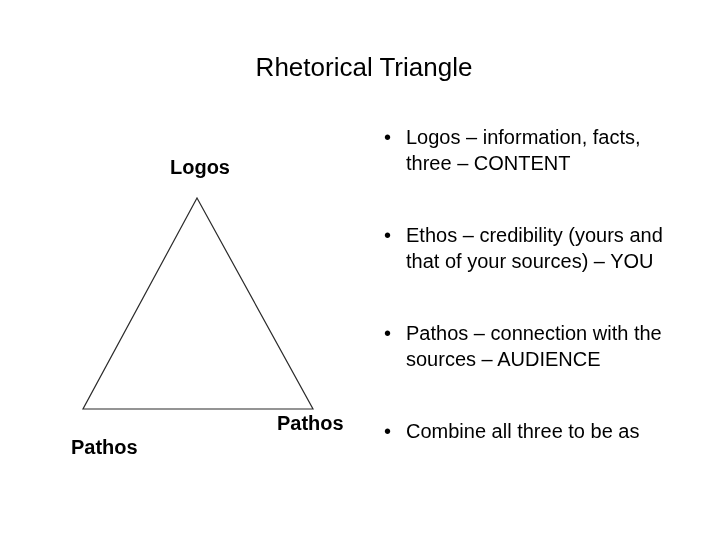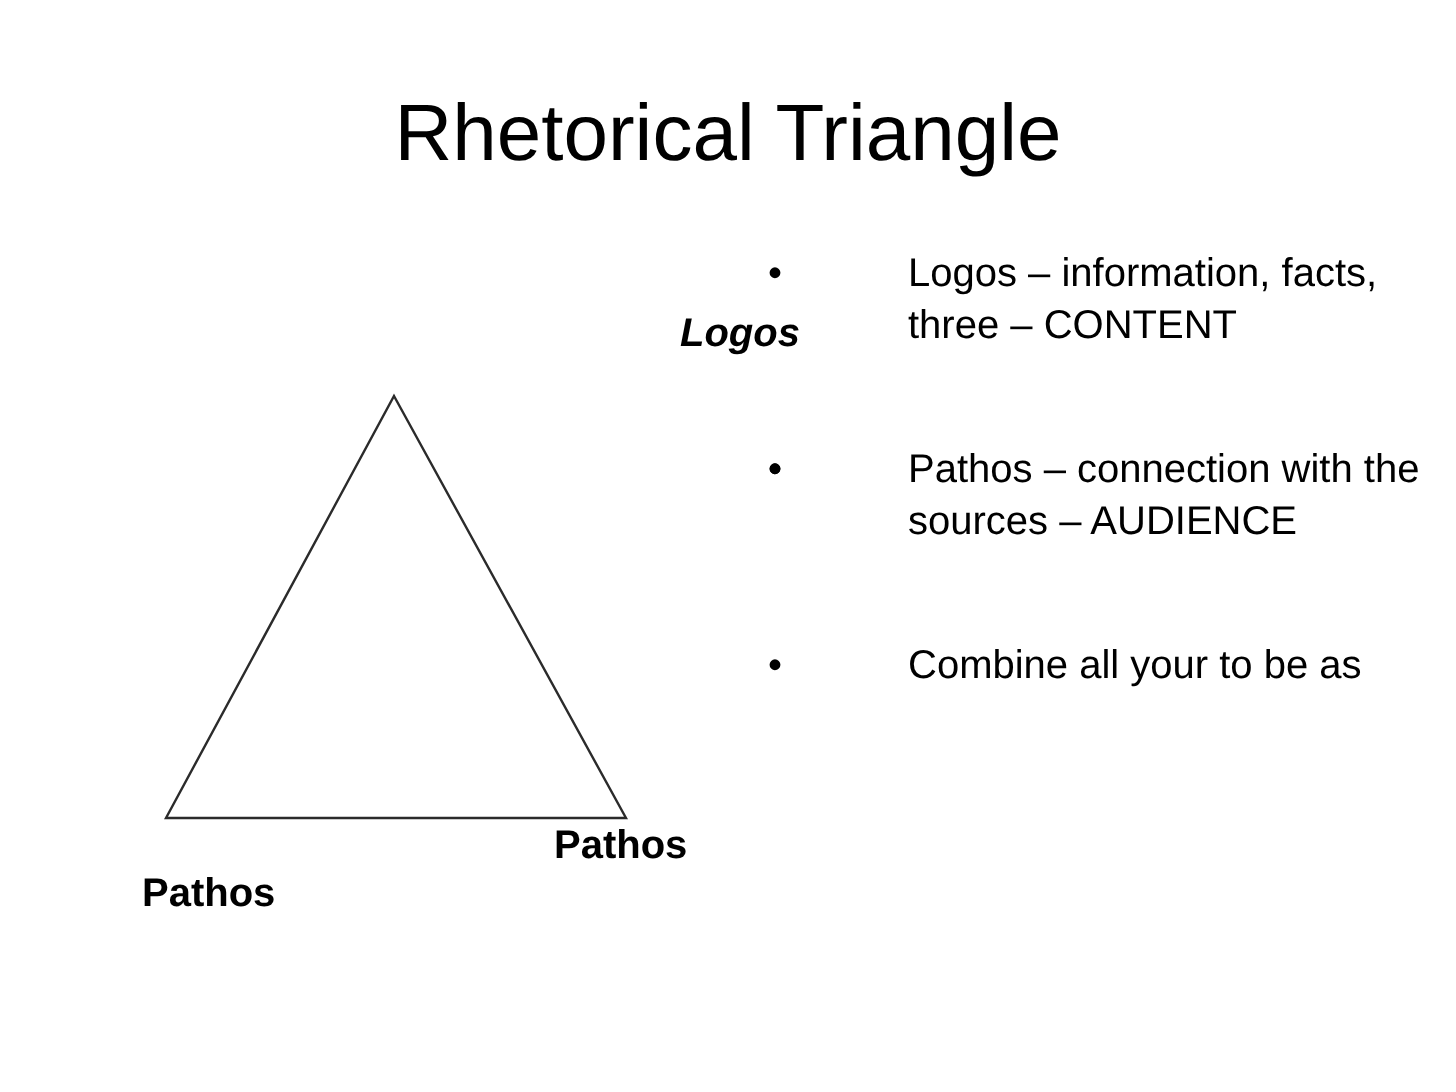--- a/index.html
+++ b/index.html
@@ -19,21 +19,21 @@
     -webkit-font-smoothing: antialiased;
   }
 
   
   #slide-title {
     position: absolute;
     left: 0;
     top: 44px;
     width: 728px;
     text-align: center;
-    font-size: 40px;
+    font-size: 26px;
     font-weight: 400;
     line-height: 46px;
     letter-spacing: 0px;
     white-space: nowrap;
   }
 
   
   #diagram {
     position: absolute;
     left: 0;
@@ -52,22 +52,21 @@
     position: absolute;
     font-size: 20px;
     font-weight: 700;
     line-height: 24px;
     white-space: nowrap;
   }
   #label-logos {
     left: 0;
     top: 155px;
     width: 400px;
-    text-align: right;
-    font-style: italic;
+    text-align: center;
   }
   #label-ethos {
     left: 71px;
     top: 435px;
   }
   #label-pathos {
     left: 253px;
     top: 411px;
     margin-left: 24px;
   }
@@ -97,21 +96,20 @@
     position: absolute;
     left: 6px;
     top: 0;
     width: 14px;
     font-size: 20px;
     line-height: 26px;
     text-align: left;
   }
   .bullet-text {
     display: block;
-    margin-left: 48px;
   }
   .bullet-strong {
     font-weight: 400;
   }
 </style>
 </head>
 <body>
 
 <div id="slide">
 
@@ -134,34 +132,40 @@
       <span class="bullet-text">
         <span>Logos – information, facts, </span>
       </span>
       <span class="bullet-text">
         <span>three – </span><span class="bullet-strong">CONTENT</span>
       </span>
     </li>
 
     <li class="bullet-item">
       <span class="bullet-marker">•</span>
+      <span class="bullet-text">
+        <span>Ethos – credibility (yours and </span>
+      </span>
+      <span class="bullet-text">
+        <span>that of your sources) – </span><span class="bullet-strong">YOU</span>
+      </span>
     </li>
 
     <li class="bullet-item">
       <span class="bullet-marker">•</span>
       <span class="bullet-text">
         <span>Pathos – connection with the </span>
       </span>
       <span class="bullet-text">
         <span>sources – </span><span class="bullet-strong">AUDIENCE</span>
       </span>
     </li>
 
     <li class="bullet-item">
       <span class="bullet-marker">•</span>
       <span class="bullet-text">
-        <span>Combine all your to be as </span>
+        <span>Combine all three to be as </span>
       </span>
     </li>
 
   </ul>
 
 </div>
 
 </body></html>

